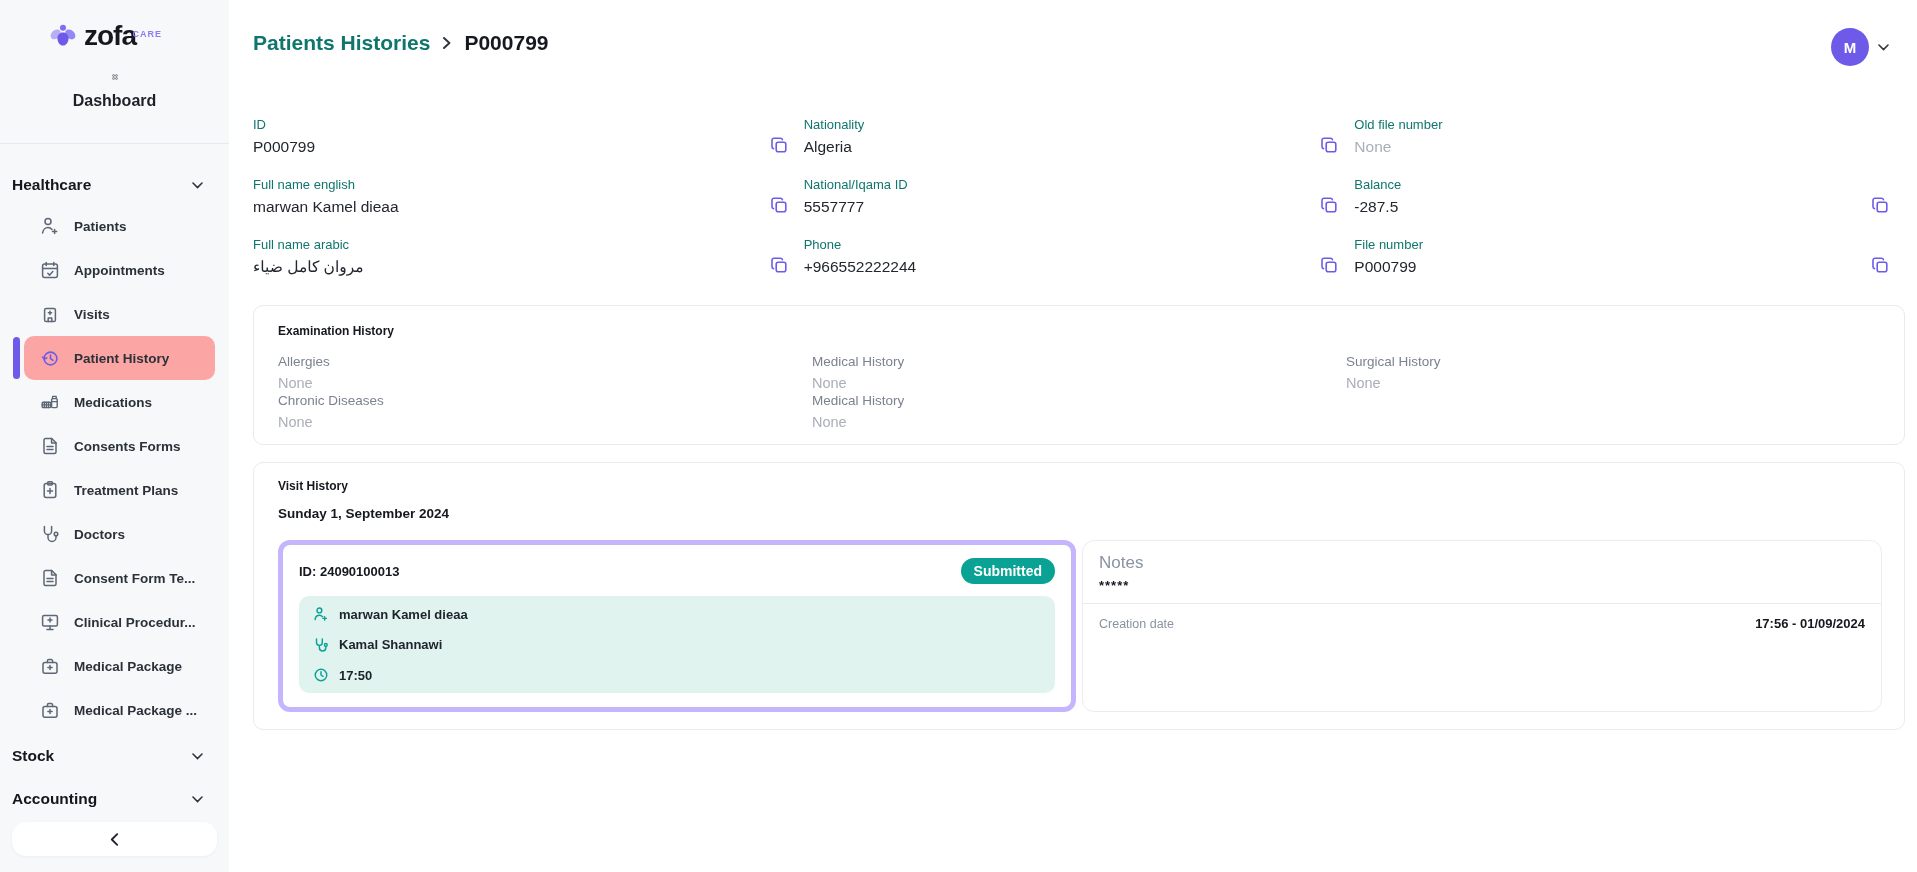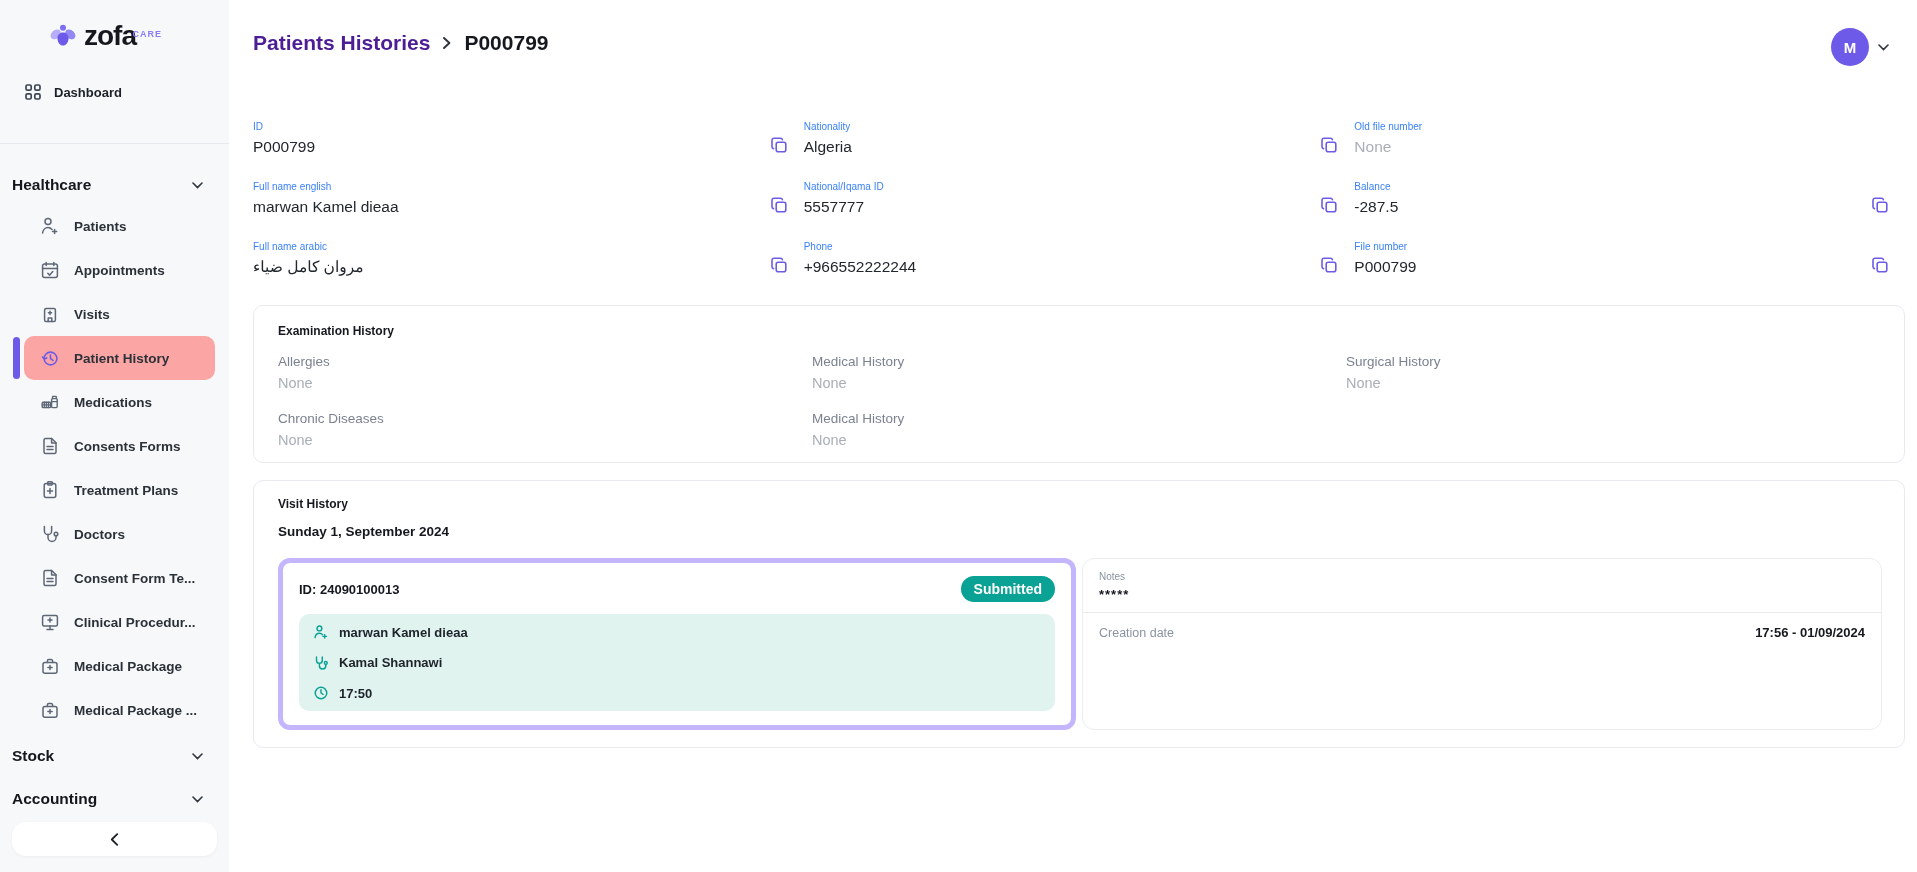--- a/index.html
+++ b/index.html
@@ -7,75 +7,75 @@
   body { font-family:"Liberation Sans", sans-serif; background:#fff; color:#22272e; }
   .app { display:flex; width:1917px; height:872px; }
 
   
   .sidebar { width:229px; min-width:229px; height:100%; background:#f7f8fa; display:flex; flex-direction:column; position:relative; }
   .logo { margin:12px 0 0 46px; height:44px; display:flex; align-items:flex-end; }
   .logo svg { margin-top:4px; }
   .brand-text { position:relative; margin-left:4px; }
   .brand-name { font-size:28px; font-weight:700; letter-spacing:-1px; color:#16181d; line-height:40px; }
   .brand-suffix { position:absolute; top:13px; right:-26px; font-size:9px; font-weight:700; letter-spacing:1px; color:#8b7cf6; }
-  .nav-dash { margin:18px 12px 0; height:36px; display:flex; align-items:center; gap:12px; padding:0 12px; font-size:13px; font-weight:700; color:#1c2127; cursor:pointer; border-radius:8px; }
+  .nav-dash { margin:18px 12px 0; height:36px; display:flex; align-items:center; gap:12px; padding:0 12px; font-size:16px; font-weight:700; color:#1c2127; cursor:pointer; border-radius:8px;flex-direction:column; }
   .nav-dash svg { color:#3c4552; }
   .divider { height:1px; background:#e7e9ee; margin-top:33px; }
   .section-header { margin-top:29px; height:24px; display:flex; align-items:center; justify-content:space-between; padding:0 26px 0 12px; font-size:15.5px; font-weight:700; color:#14171c; cursor:pointer; }
   .section-header.tight { margin-top:12px; }
   .section-header.acc { margin-top:19px; }
   .section-header svg { color:#30363e; }
   .menu { margin-top:7px; display:flex; flex-direction:column; }
   .menu-item { height:44px; display:flex; align-items:center; gap:14px; padding-left:40px; margin-right:14px; font-size:13.5px; font-weight:700; color:#2b3138; cursor:pointer; position:relative; white-space:nowrap; }
   .menu-item .label { overflow:hidden; text-overflow:ellipsis; max-width:128px; }
   .menu-item svg { flex:none; color:#5d6776; }
   .menu-item.active { background:#fca5a5; border-radius:10px; margin-left:24px; padding-left:16px; }
   .menu-item.active svg { color:#6d5ae8; }
   .menu-item.active::before { content:""; position:absolute; left:-11px; top:1px; bottom:1px; width:7px; border-radius:4px; background:#6d5ae8; }
   .collapse-btn { margin:11px 12px 0; height:34px; background:#fff; border:none; border-radius:14px; display:flex; align-items:center; justify-content:center; cursor:pointer; box-shadow:0 1px 3px rgba(25,30,50,.05); }
 
   
   .main { flex:1; padding:0 12px 0 24px; position:relative; }
   .page-header { margin-top:30px; display:flex; align-items:center; gap:12px; height:26px; }
-  .crumb-root { font-size:21px; font-weight:700; color:#4c1d95; cursor:pointer; }
+  .crumb-root { font-size:21px; font-weight:700; color:#0f766e; cursor:pointer; }
   .crumb-sep { color:#30363e; display:flex; align-items:center; }
   .crumb-current { font-size:21px; font-weight:800; color:#15181e; }
   .user-box { position:absolute; top:28px; right:28px; display:flex; align-items:center; gap:9px; cursor:pointer; }
   .avatar { width:38px; height:38px; border-radius:50%; background:#6d5ae8; color:#fff; font-size:15px; font-weight:700; display:flex; align-items:center; justify-content:center; }
   .user-box svg { color:#30363e; }
 
   
   .fields { margin-top:58px; display:grid; grid-template-columns:1fr 1fr 1fr; row-gap:18px; }
   .fcell { display:flex; align-items:flex-end; padding-right:16px; height:42px; }
   .fmain { flex:1; min-width:0; }
-  .flabel { font-size:10px; color:#3b82f6; margin-bottom:6px; }
+  .flabel { font-size:13px; color:#0f766e; margin-bottom:6px; }
   .fvalue { font-size:15.5px; color:#22272e; }
   .fvalue.muted { color:#a9aeb8; }
   .copy-btn { flex:none; color:#6c5ce7; cursor:pointer; margin-bottom:2px; }
 
   
   .card { border:1px solid #e8eaef; border-radius:10px; background:#fff; }
   .card-title { font-size:12px; font-weight:800; color:#15181e; }
   .exam-card { margin-top:29px; padding:18px 24px 14px; }
-  .exam-grid { margin-top:16px; display:grid; grid-template-columns:1fr 1fr 1fr; row-gap:20px; }
+  .exam-grid { margin-top:16px; display:grid; grid-template-columns:1fr 1fr 1fr; row-gap:2px; }
   .exam-label { font-size:13.5px; color:#7b8290; }
   .exam-value { margin-top:6px; font-size:14.5px; color:#a9aeb8; }
 
   .visit-card { margin-top:17px; padding:16px 22px 17px 24px; }
   .visit-date { margin-top:13px; font-size:13.5px; font-weight:800; color:#15181e; }
   .visit-row { margin-top:19px; display:flex; gap:6px; align-items:stretch; }
   .visit-sub { width:798px; flex:none; border:5px solid #c4b5fd; border-radius:12px; padding:14px 16px; }
   .visit-head { display:flex; align-items:center; justify-content:space-between; height:24px; }
   .visit-id { font-size:13px; font-weight:800; color:#15181e; }
   .badge { background:#0aa294; color:#fff; font-size:14px; font-weight:700; padding:5px 13px; border-radius:999px; }
   .mint { margin-top:13px; background:#e1f3ef; border-radius:10px; padding:10px 14px; height:97px; display:flex; flex-direction:column; justify-content:space-between; }
   .mint-row { display:flex; align-items:center; gap:10px; font-size:13px; font-weight:700; color:#1d232b; }
   .mint-row svg { color:#0aa294; flex:none; }
   .notes-panel { flex:1; border:1px solid #ebedf2; border-radius:12px; padding:12px 16px; }
-  .notes-label { font-size:10px; color:#8a93a2; }
+  .notes-label { font-size:17px; color:#8a93a2; }
   .notes-value { margin-top:5px; font-size:13px; font-weight:800; color:#15181e; letter-spacing:1px; }
   .notes-divider { height:1px; background:#e8eaef; margin:10px -16px 0; }
   .creation-row { margin-top:12px; display:flex; justify-content:space-between; align-items:center; }
   .creation-label { font-size:12.5px; color:#8a93a2; }
   .creation-value { font-size:13px; font-weight:800; color:#15181e; }
 
   .appt-card { margin-top:19px; padding:16px 24px 15px; }
   .appt-empty { margin-top:11px; text-align:center; font-size:13.5px; color:#a9aeb8; }
 </style>
 </head>

